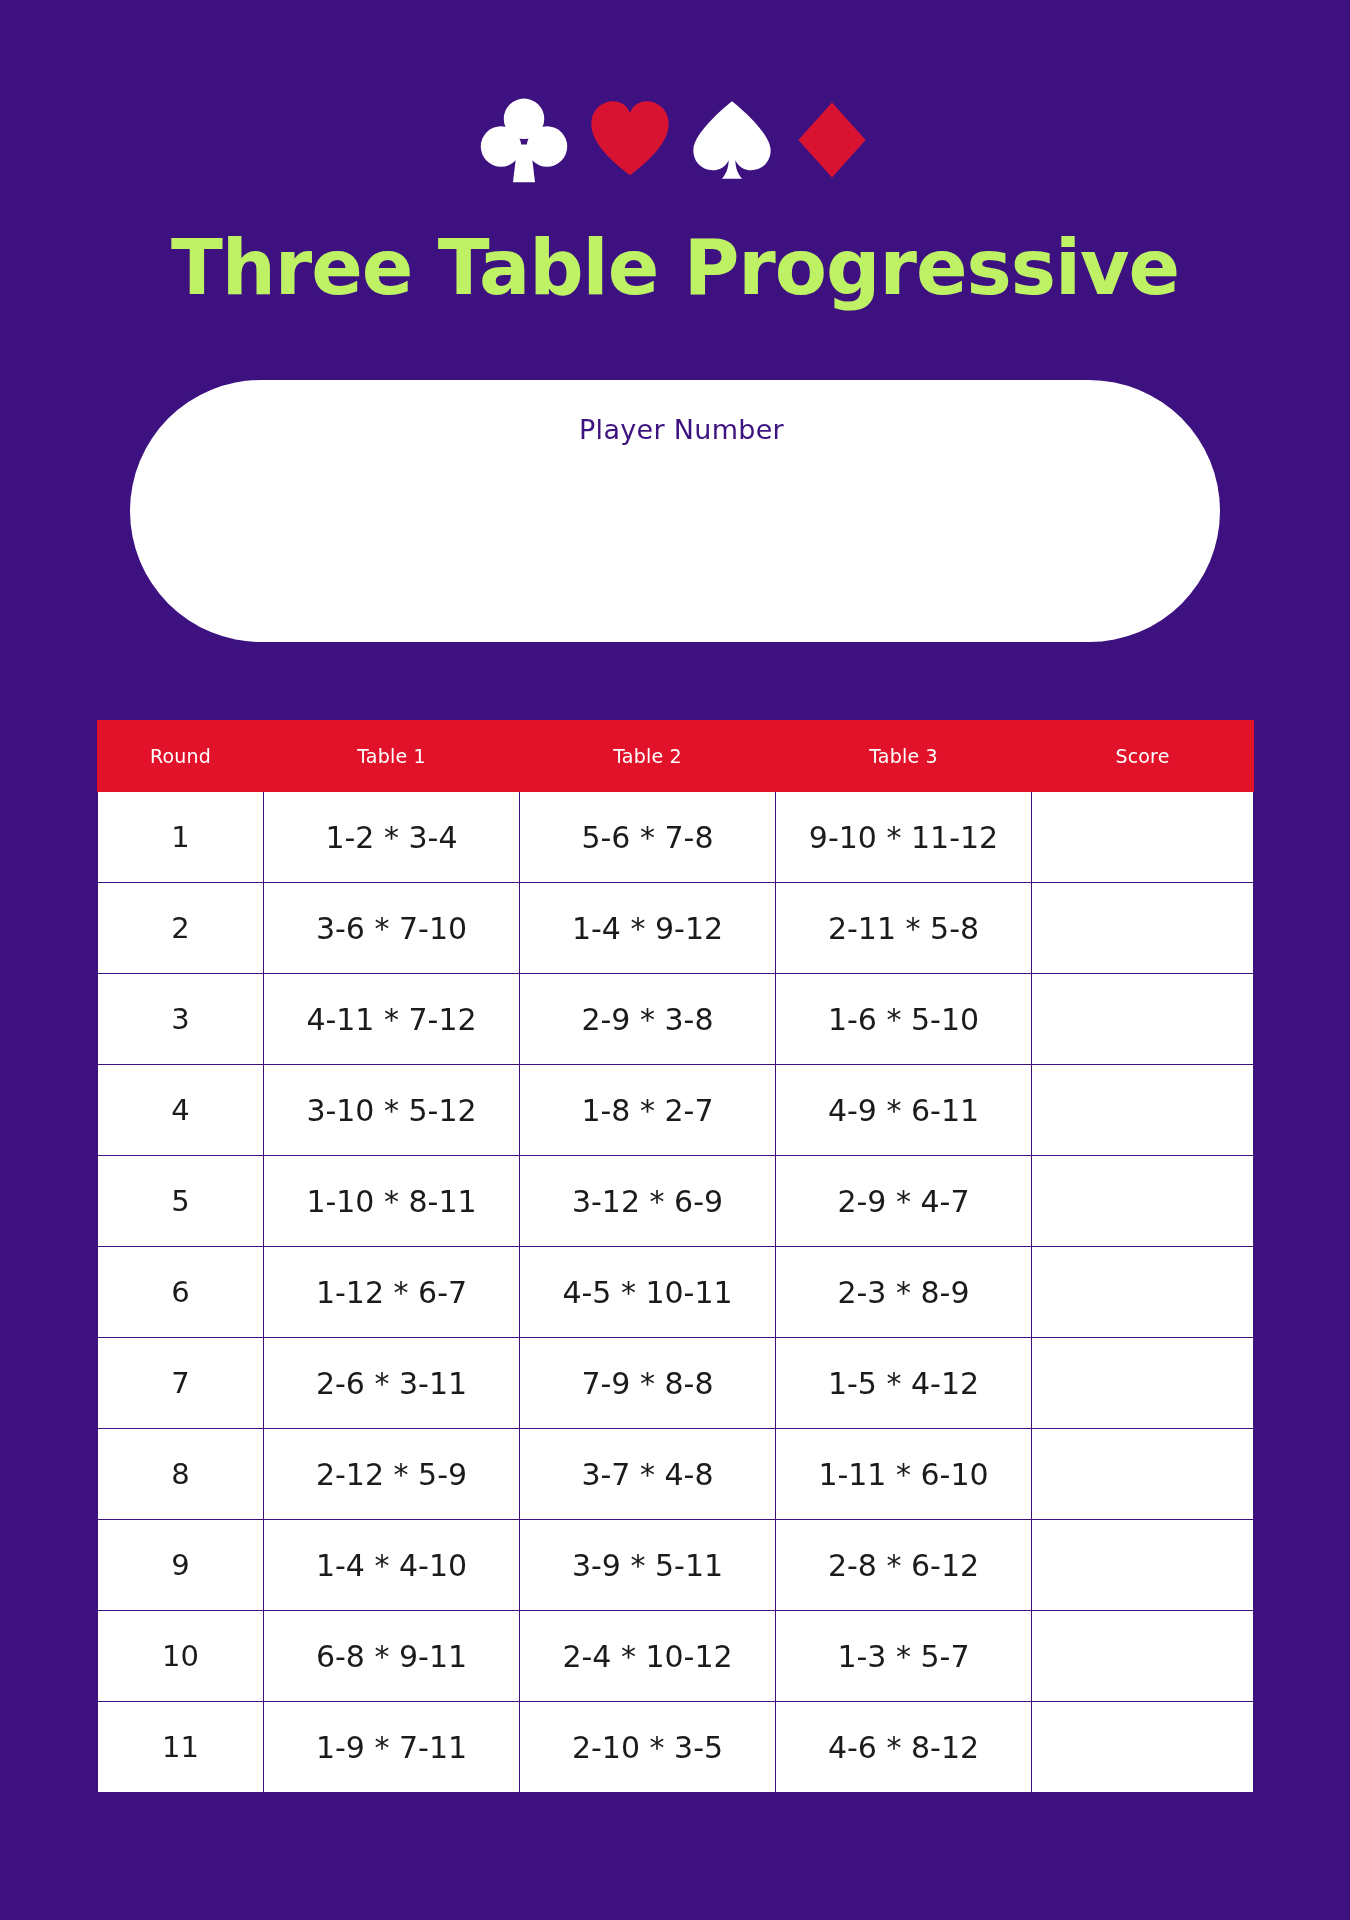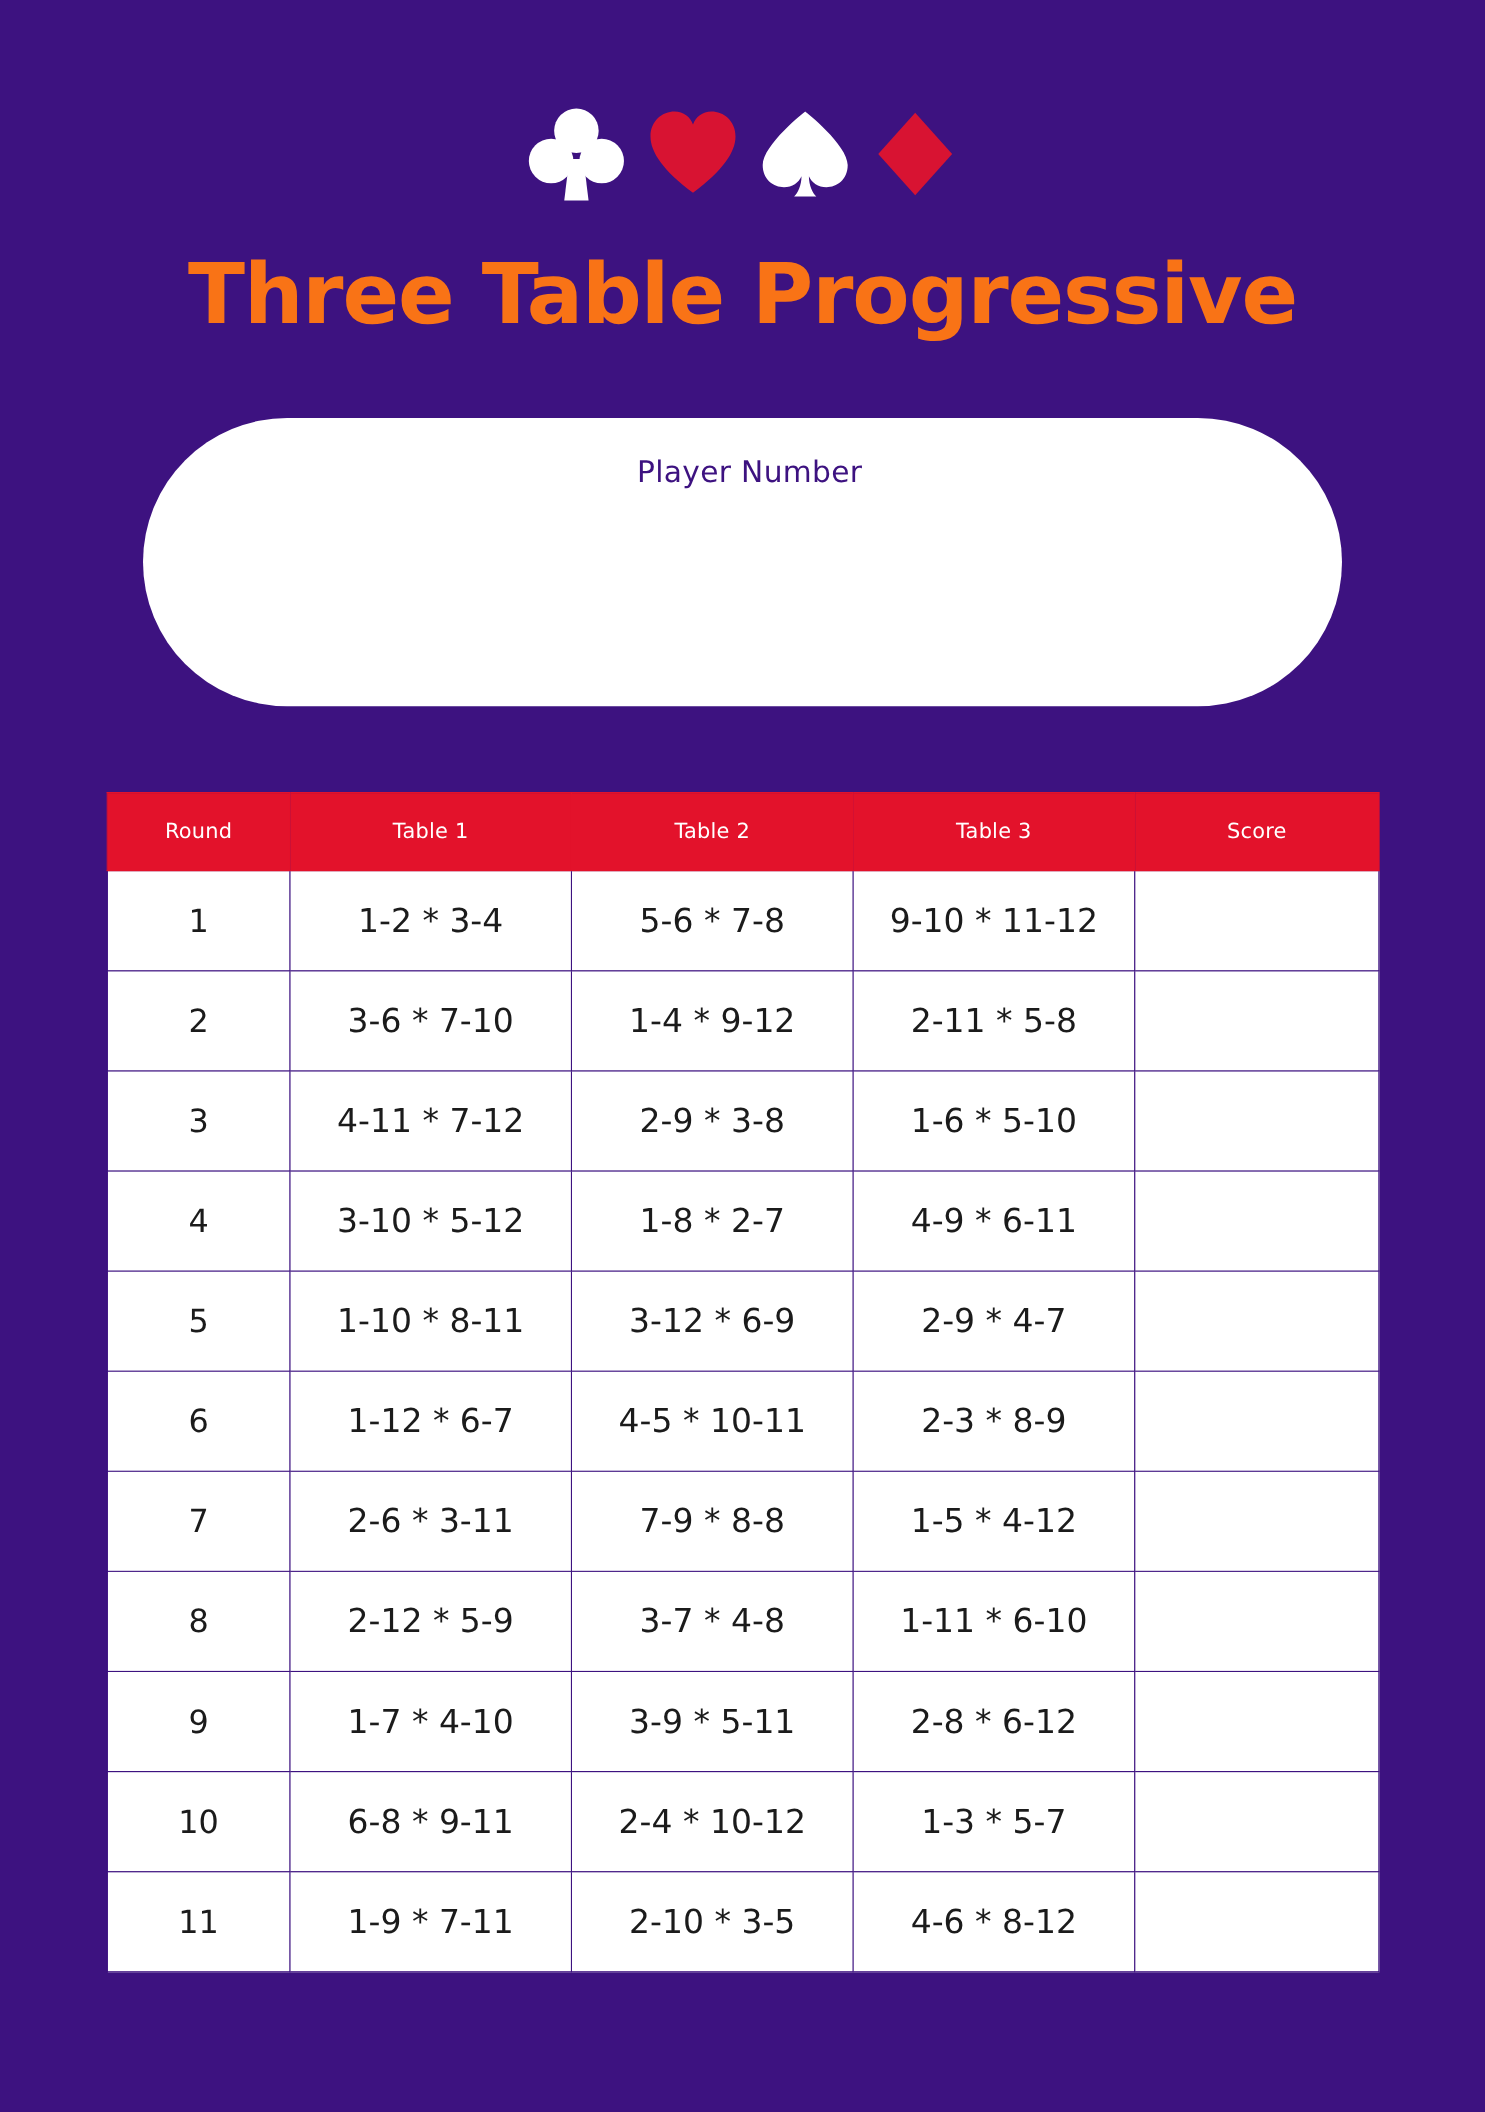--- a/index.html
+++ b/index.html
@@ -29,21 +29,21 @@
     padding-top: 92px;
     height: 96px;
   }
   .suit {
     display: block;
   }
 
   
   .title {
     text-align: center;
-    color: #f97316;
+    color: #bef264;
     font-family: "DejaVu Sans", sans-serif;
     font-weight: bold;
     font-size: 76px;
     letter-spacing: -1px;
     margin-top: 42px;
     line-height: 1;
   }
 
   
   .player-box {
@@ -213,21 +213,21 @@
         </tr>
         <tr>
           <td class="round-cell">8</td>
           <td>2-12 * 5-9</td>
           <td>3-7 * 4-8</td>
           <td>1-11 * 6-10</td>
           <td class="score-cell"></td>
         </tr>
         <tr>
           <td class="round-cell">9</td>
-          <td>1-7 * 4-10</td>
+          <td>1-4 * 4-10</td>
           <td>3-9 * 5-11</td>
           <td>2-8 * 6-12</td>
           <td class="score-cell"></td>
         </tr>
         <tr>
           <td class="round-cell">10</td>
           <td>6-8 * 9-11</td>
           <td>2-4 * 10-12</td>
           <td>1-3 * 5-7</td>
           <td class="score-cell"></td>

